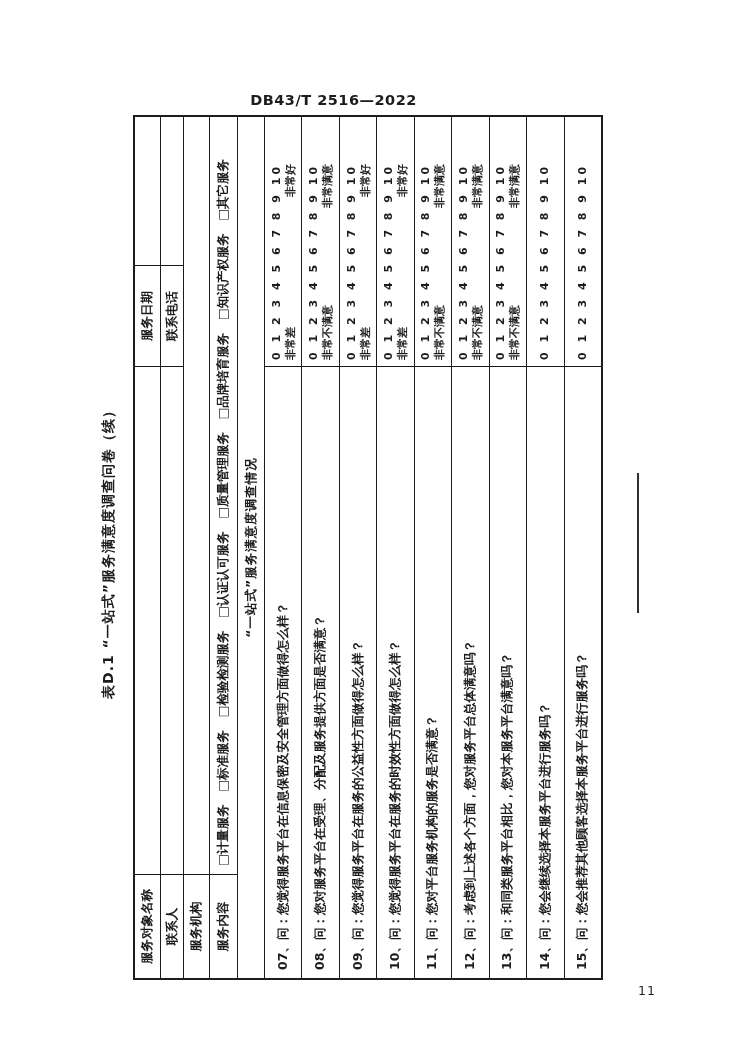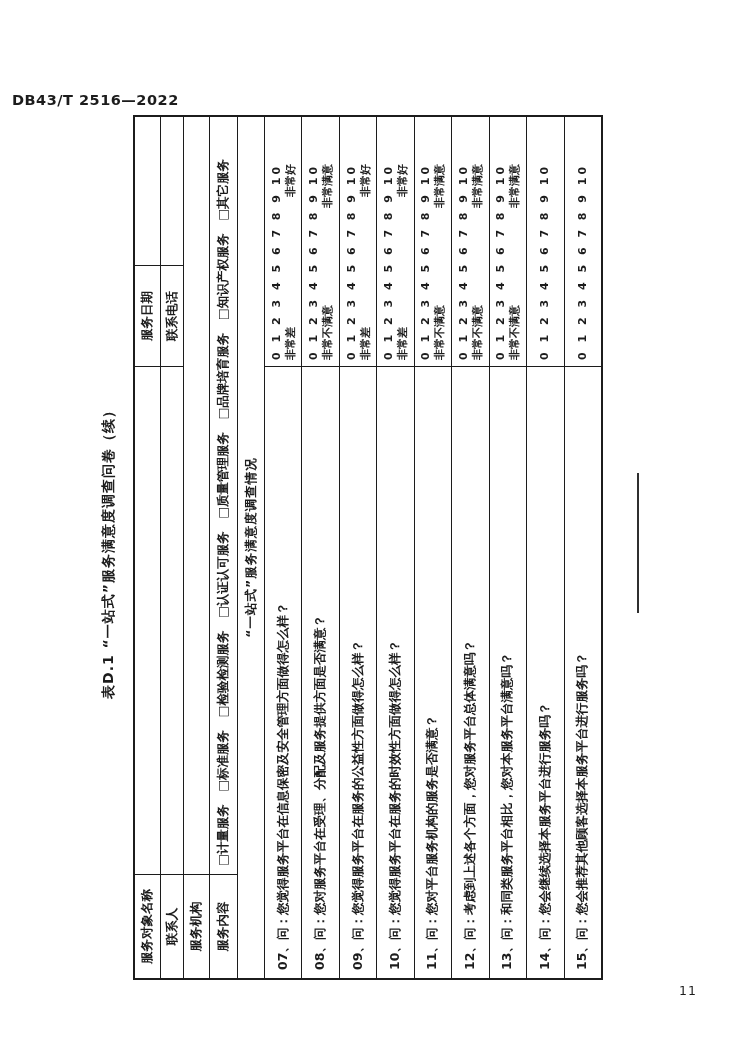--- a/index.html
+++ b/index.html
@@ -7,23 +7,22 @@
     width:746px; height:1056px;
     background:#ffffff;
     font-family:"DejaVu Sans", sans-serif;
     color:#1c1c1c;
   }
   .page { position:relative; width:746px; height:1056px; background:#ffffff; overflow:hidden; }
 
   
   .doc-number {
     position:absolute; top:92px; left:0; width:667px;
-    text-align:left; font-size:14.5px; font-weight:bold; letter-spacing:0.5px;
+    text-align:center; font-size:14.5px; font-weight:bold; letter-spacing:0.5px;
     white-space:nowrap;
-    padding-left:12px;
   }
 
   
   .table-title {
     position:absolute; left:100px; top:712px; width:322px;
     transform:rotate(-90deg); transform-origin:0 0;
     font-size:14px; font-weight:bold; text-align:center; letter-spacing:1px;
     white-space:nowrap;
   }
 
@@ -64,21 +63,21 @@
     flex:1; box-sizing:border-box;
     display:flex; flex-direction:column; justify-content:center;
     padding:0 4px 0 6px; overflow:hidden;
   }
   .nums { font-size:11px; letter-spacing:3px; line-height:14px; white-space:nowrap; }
   .anchors { display:flex; justify-content:space-between; width:82%; font-size:11px; line-height:13px; }
 
   
   .fold-mark { position:absolute; left:637px; top:473px; width:2px; height:140px; background:#2f2f2f; }
 
-  .page-number { position:absolute; left:638px; top:983px; font-size:12.5px; letter-spacing:1px;margin-left:41px; }
+  .page-number { position:absolute; left:638px; top:983px; font-size:12.5px; letter-spacing:1px; }
 </style>
 </head>
 <body>
 
 <div class="page">
 
   <div class="doc-number">DB43/T 2516—2022</div>
 
   <div class="table-title">表D.1 “一站式”服务满意度调查问卷（续）</div>
 

